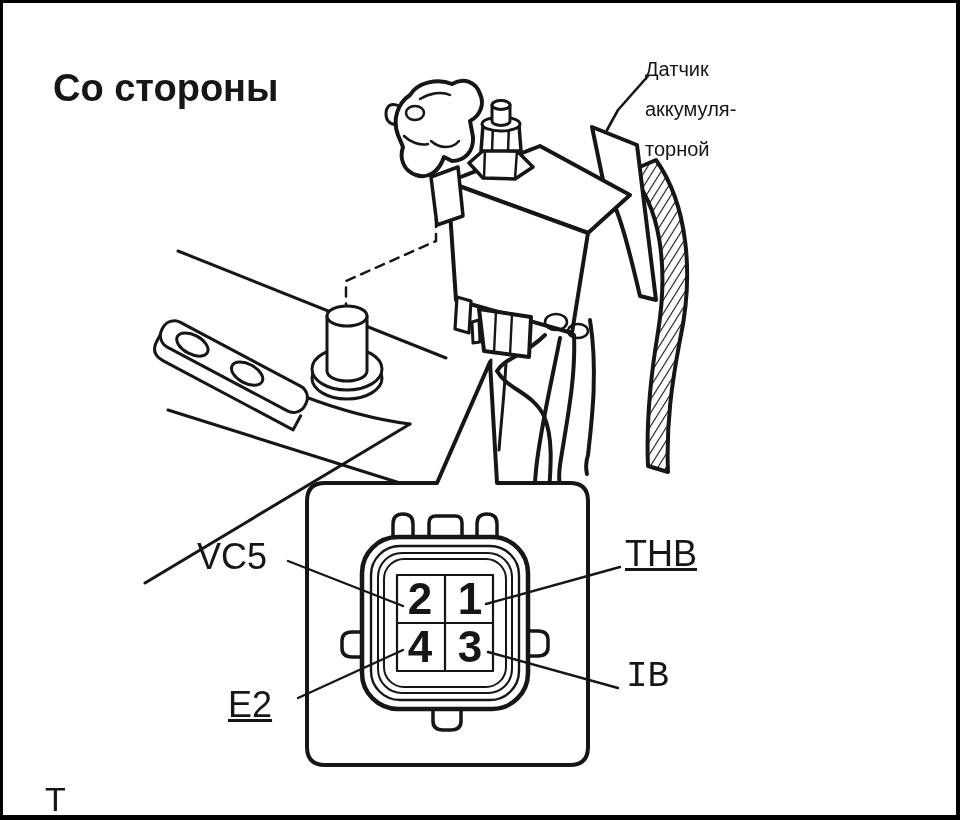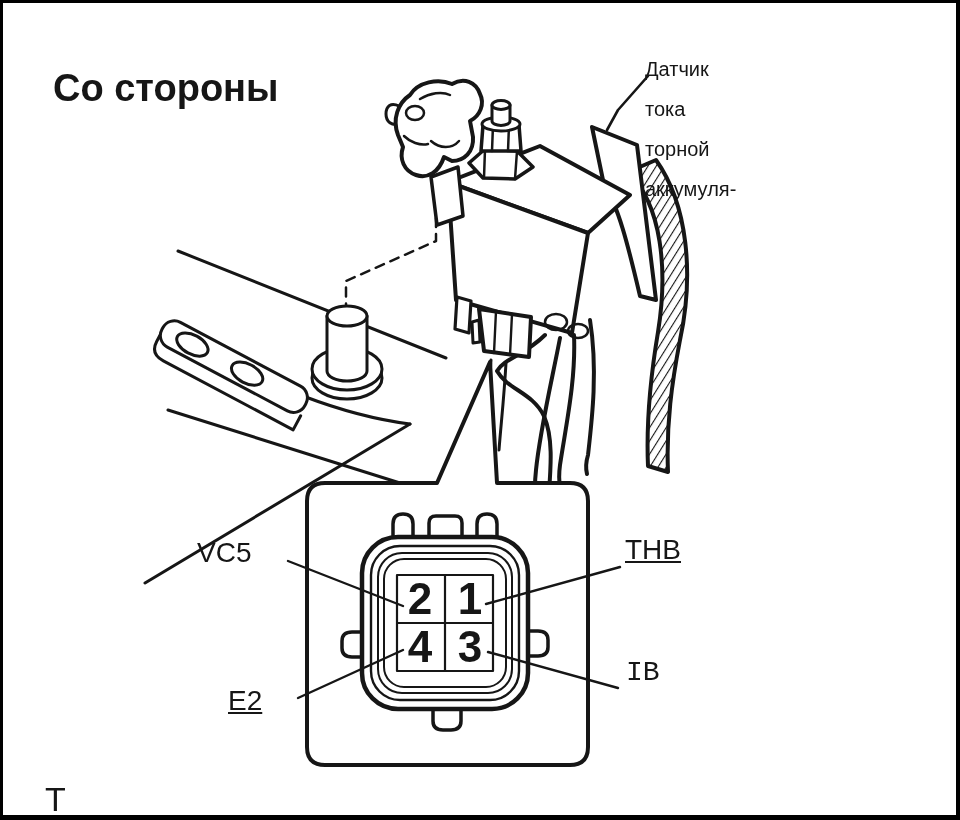--- a/index.html
+++ b/index.html
@@ -14,21 +14,21 @@
     box-sizing:border-box;
     overflow:hidden;
     font-family:"Liberation Sans", sans-serif;
     color:#161616;
   }
   #art{position:absolute;left:-3px;top:-3px;width:960px;height:820px;}
   svg *{stroke-linecap:round;stroke-linejoin:round;}
   .txt{position:absolute;white-space:nowrap;line-height:1;}
   .title{left:50px;top:62px;font-size:38px;font-weight:bold;line-height:47px;}
   .callout-label{left:642px;top:46px;font-size:20px;line-height:40px;font-weight:normal;}
-  .pinlabel{font-size:28px;font-weight:normal;}
+  .pinlabel{font-size:36px;font-weight:normal;}
   .lbl-vc5{left:194px;top:536px;}
   .lbl-thb{left:622px;top:533px;text-decoration:underline;}
   .lbl-e2{left:225px;top:684px;text-decoration:underline;}
   .lbl-ib{left:623px;top:656px;font-family:Liberation Mono, monospace;}
   .footnote{left:42px;top:779px;font-size:34px;}
   .pin-digit{font-size:44px;font-weight:bold;text-anchor:middle;fill:#161616;
              font-family:"Liberation Sans", sans-serif;}
 </style>
 </head>
 <body>
@@ -154,23 +154,22 @@
       <line x1="488" y1="652" x2="618" y2="688"></line>
     </g>
   </svg>
 
   <div class="txt title">
     <div>Со стороны</div>
   </div>
 
   <div class="txt callout-label">
     <div>Датчик</div>
-    <div>тока</div>
+    <div>аккумуля-</div>
     <div>торной</div>
-    <div>аккумуля-</div>
   </div>
 
   <div class="txt pinlabel lbl-vc5">VC5</div>
   <div class="txt pinlabel lbl-thb">THB</div>
   <div class="txt pinlabel lbl-e2">E2</div>
   <div class="txt pinlabel lbl-ib">IB</div>
 
   <div class="txt footnote">Т</div>
 </div>
 

